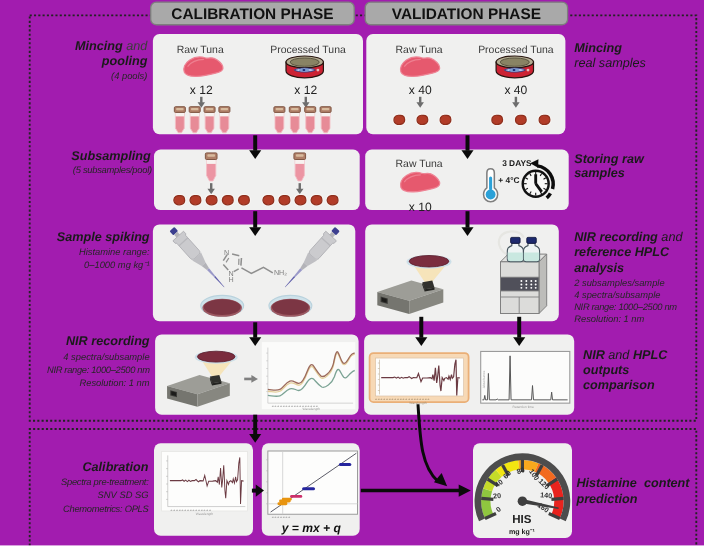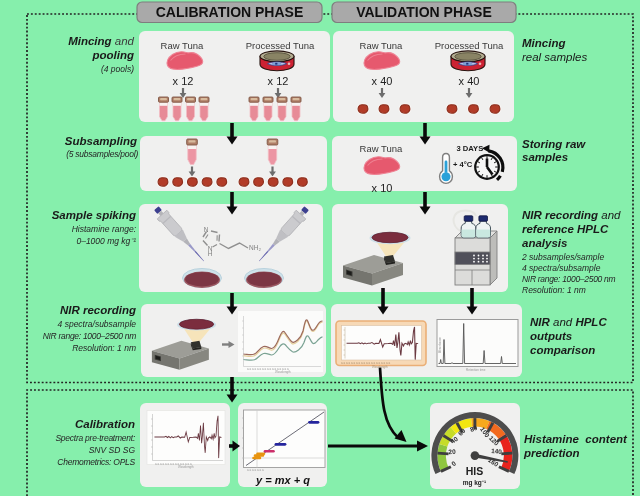--- a/index.html
+++ b/index.html
@@ -1,16 +1,16 @@
 <!DOCTYPE html>
 <html><head>
 <meta charset="utf-8">
 <style>
   html,body{margin:0;padding:0;background:#ffffff;}
-  #page{position:relative;width:640px;height:496px;background:#86efac;overflow:hidden;
+  #page{position:relative;width:640px;height:496px;background:#a21caf;overflow:hidden;
         font-family:"Liberation Sans", sans-serif;}
   svg{display:block;}
 </style>
 </head>
 <body>
 <div id="page">
 <svg width="640" height="496" viewBox="0 0 640 496">
 
 <g fill="none" stroke="#232323" stroke-width="1.7" stroke-dasharray="1.9 2">
   <rect x="27" y="14" width="606" height="368.5"></rect>

